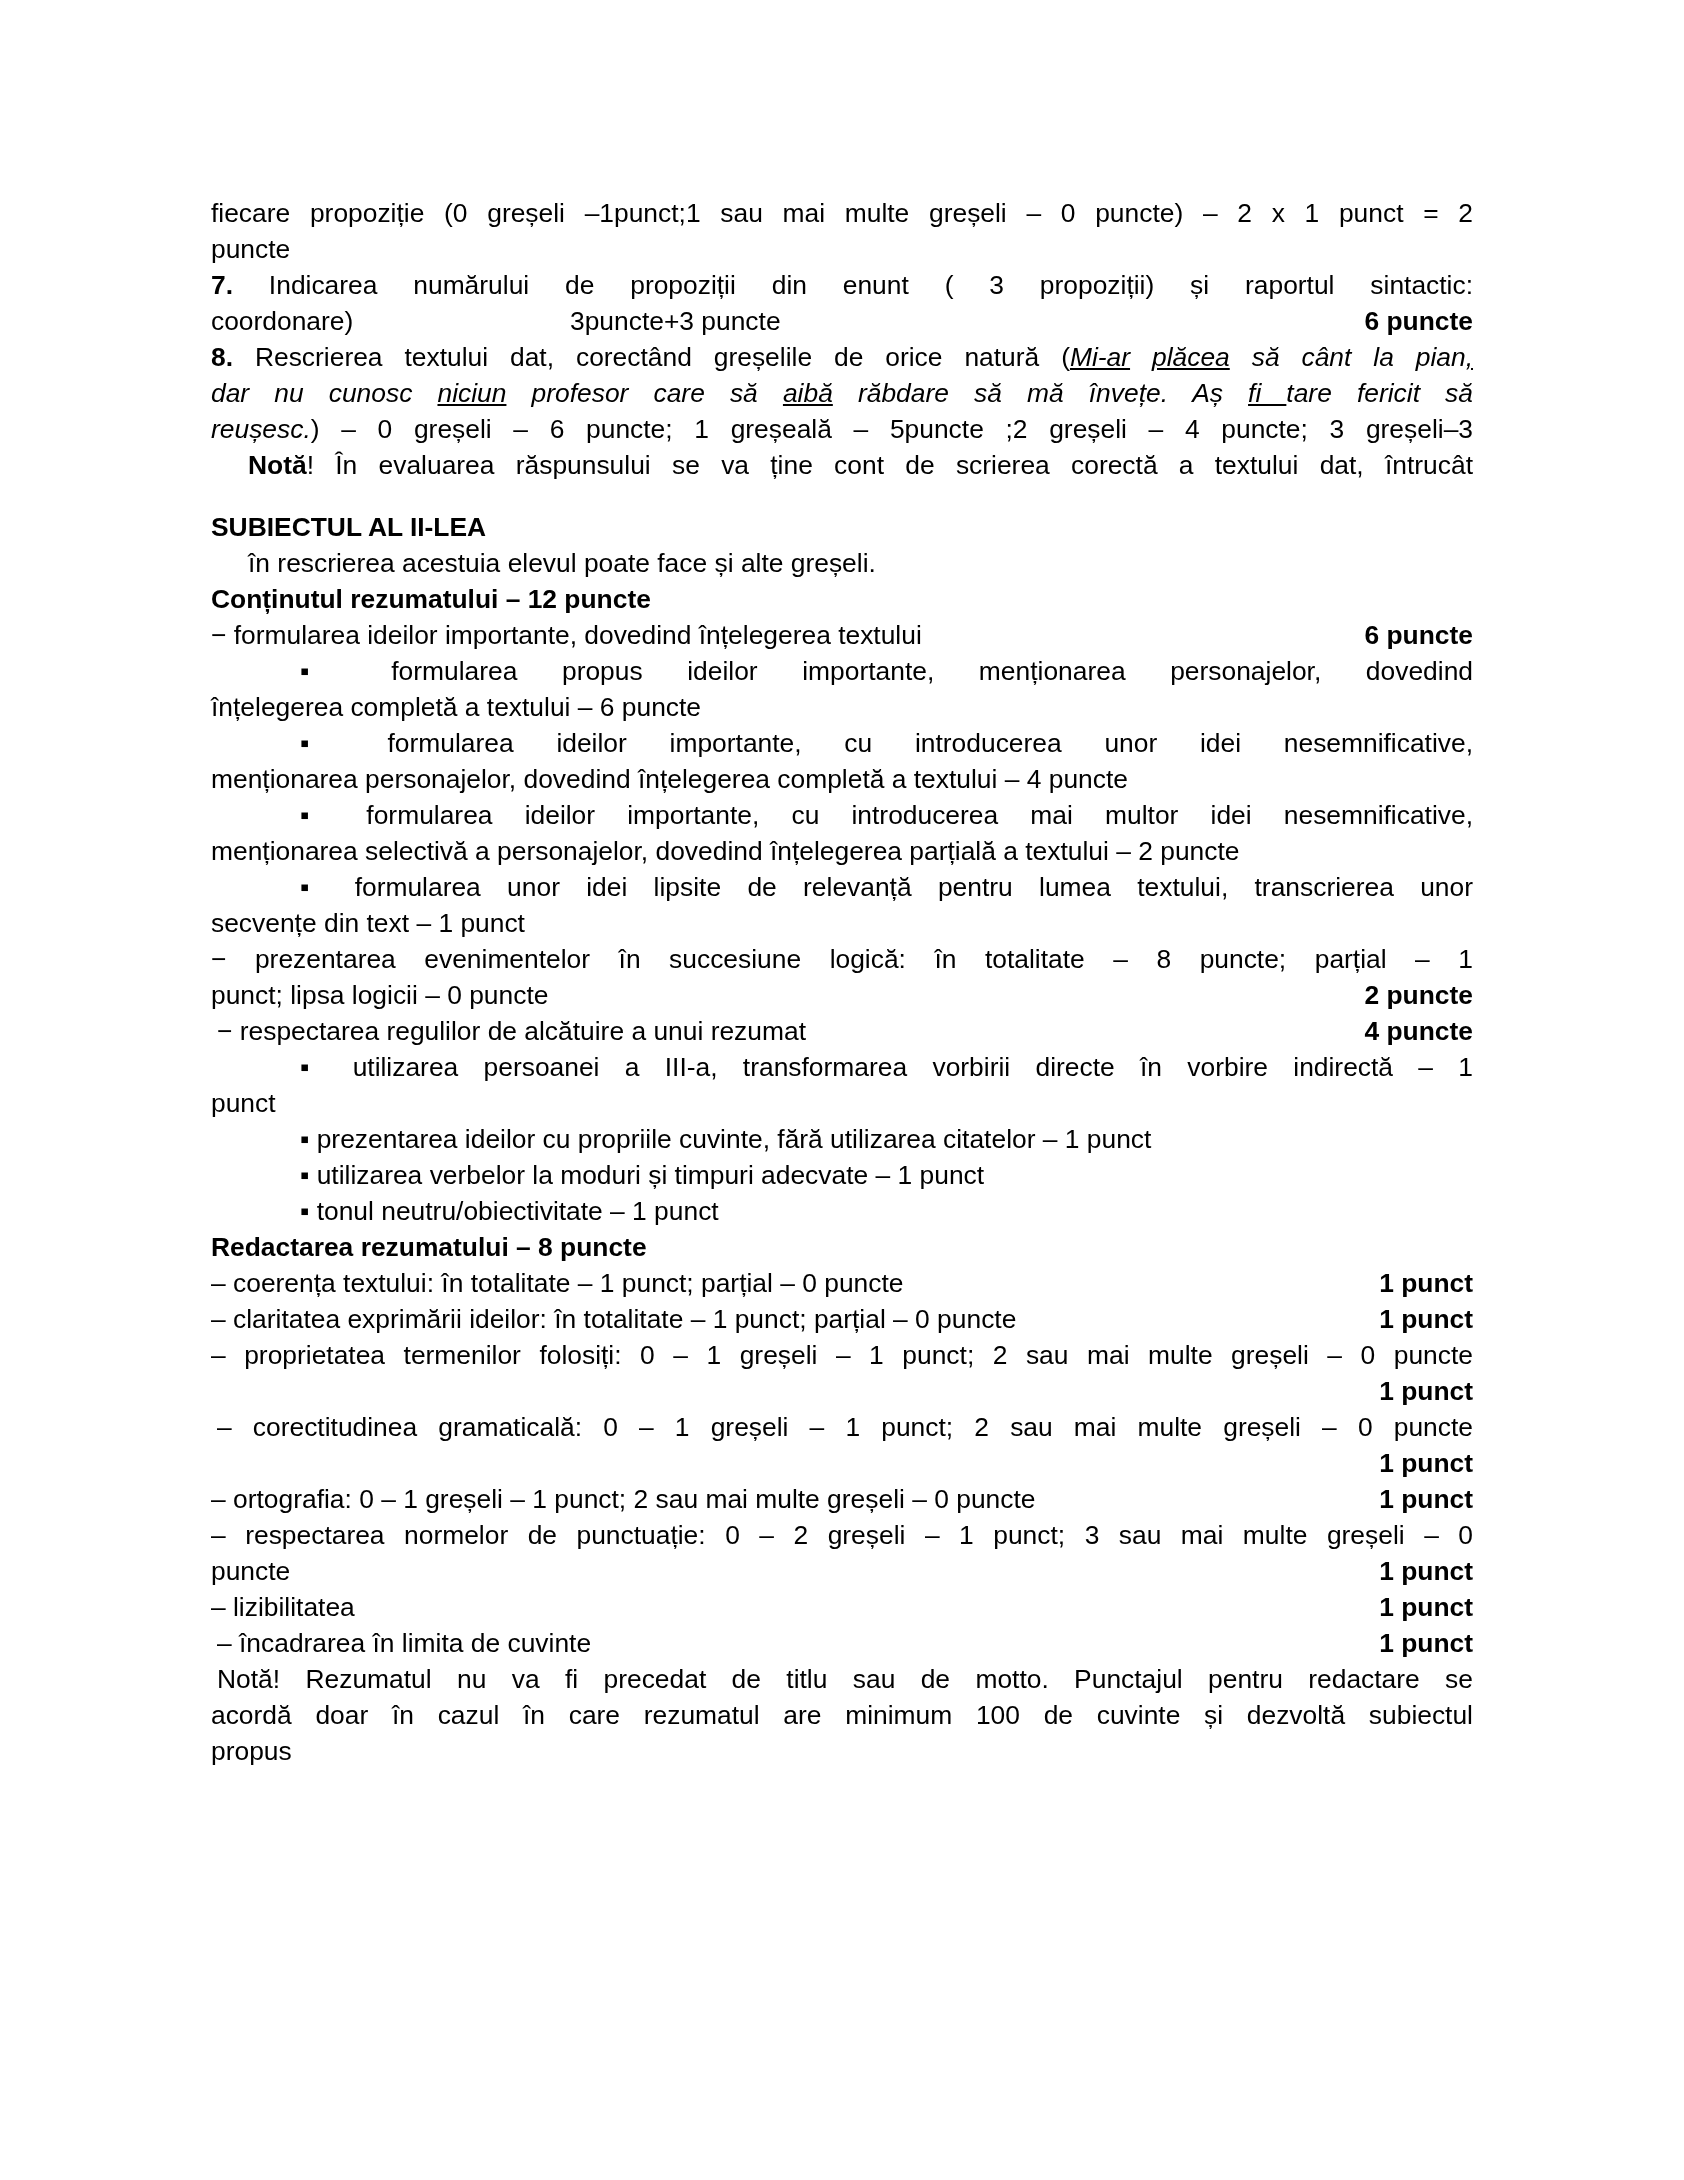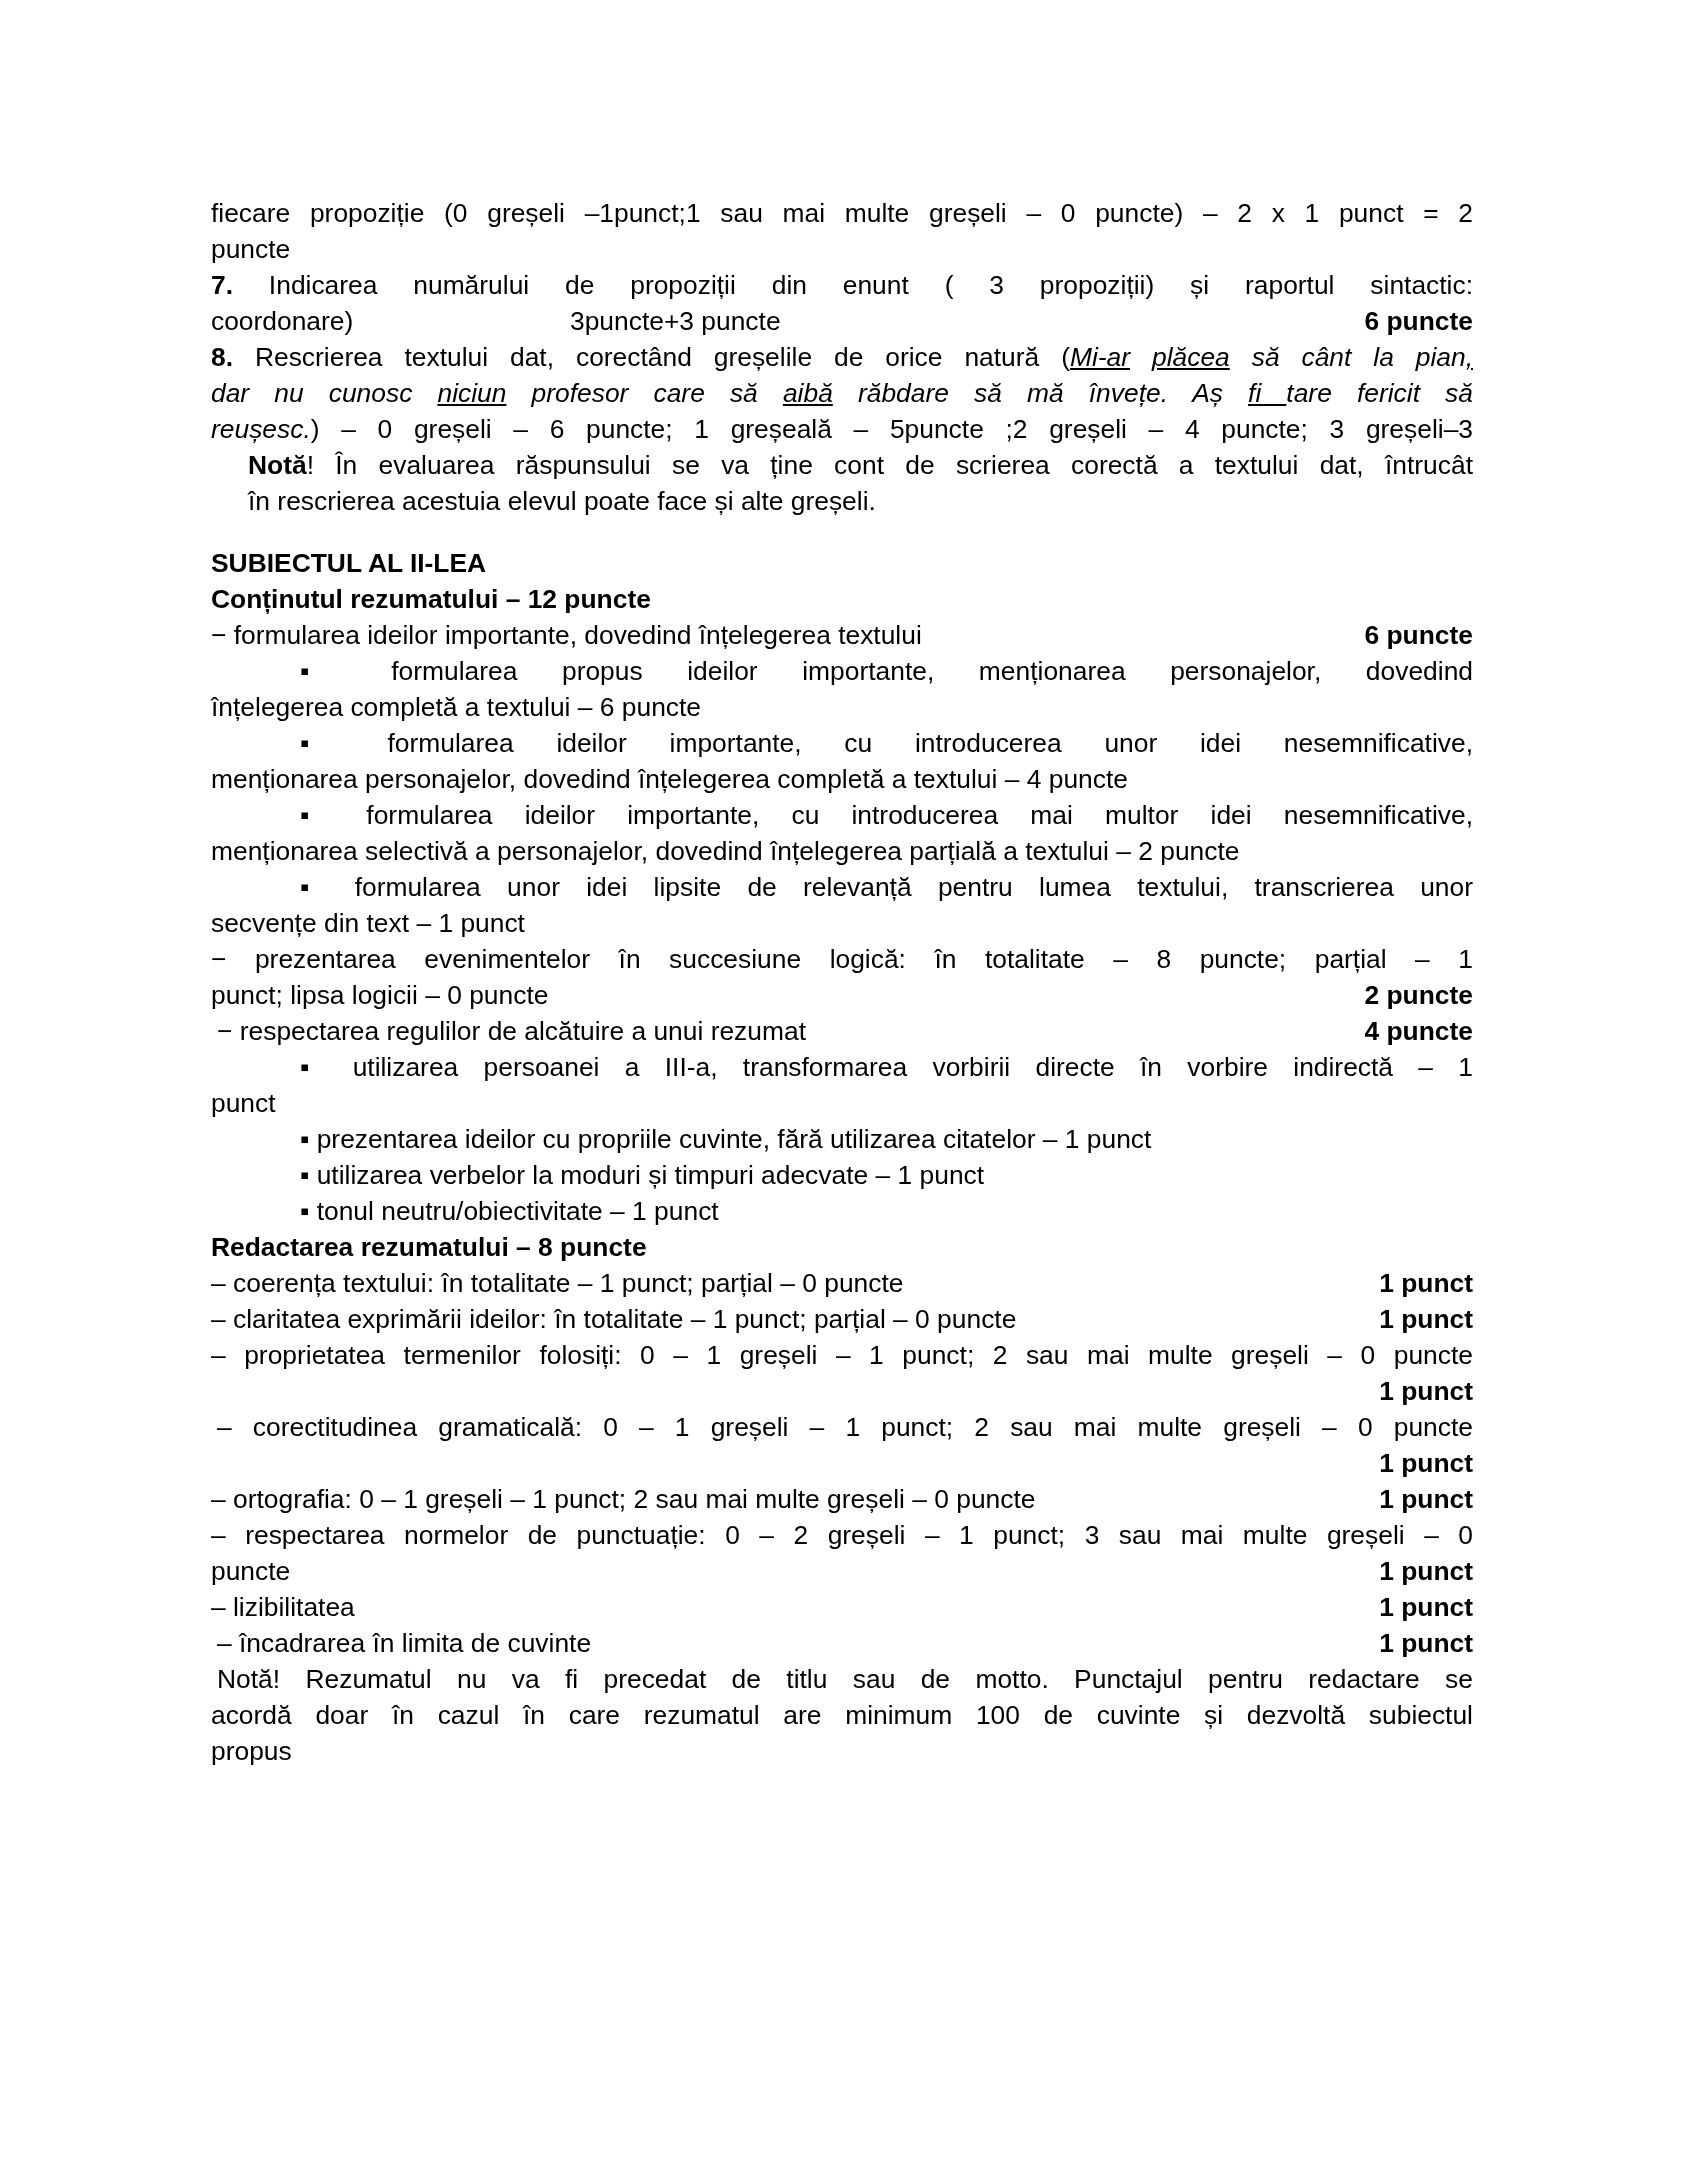--- a/index.html
+++ b/index.html
@@ -26,22 +26,22 @@
 <div class="page">
   <div class="content">
     <div class="ln jl"><span>fiecare propoziție (0 greșeli –1punct;1 sau mai multe greșeli – 0 puncte) – 2 x 1 punct = 2</span></div>
     <div class="ln"><span>puncte</span></div>
     <div class="ln jl"><span class="b">7.</span><span> Indicarea numărului de propoziții din enunt ( 3 propoziții) și raportul sintactic:</span></div>
     <div class="ln"><span>coordonare)</span><span class="abs" style="left: 339px; margin-left: 20px;">3puncte+3 puncte</span><span class="score">6 puncte</span></div>
     <div class="ln jl"><span class="b">8.</span><span> Rescrierea textului dat, corectând greșelile de orice natură (</span><span class="i u">Mi-ar</span><span class="i"> </span><span class="i u">plăcea</span><span class="i"> să cânt la pian</span><span class="i u">,</span></div>
     <div class="ln jl"><span class="i">dar nu cunosc </span><span class="i u">niciun</span><span class="i"> profesor care să </span><span class="i u">aibă</span><span class="i"> răbdare să mă învețe. Aș </span><span class="i u">fi </span><span class="i">tare fericit să</span></div>
     <div class="ln jl"><span class="i">reușesc.</span><span>) – 0 greșeli – 6 puncte; 1 greșeală – 5puncte ;2 greșeli – 4 puncte; 3 greșeli–3</span></div>
     <div class="ln jl ml44"><span class="b">Notă</span><span>! În evaluarea răspunsului se va ține cont de scrierea corectă a textului dat, întrucât</span></div>
+    <div class="ln mt32"><span class="b">SUBIECTUL AL II-LEA</span></div>
     <div class="ln ml44"><span>în rescrierea acestuia elevul poate face și alte greșeli.</span></div>
-    <div class="ln mt32"><span class="b">SUBIECTUL AL II-LEA</span></div>
     <div class="ln"><span class="b">Conținutul rezumatului – 12 puncte</span></div>
     <div class="ln"><span>− formularea ideilor importante, dovedind înțelegerea textului</span><span class="score">6 puncte</span></div>
     <div class="ln jl ind"><span>▪ formularea propus ideilor importante, menționarea personajelor, dovedind</span></div>
     <div class="ln"><span>înțelegerea completă a textului – 6 puncte</span></div>
     <div class="ln jl ind"><span>▪ formularea ideilor importante, cu introducerea unor idei nesemnificative,</span></div>
     <div class="ln"><span>menționarea personajelor, dovedind înțelegerea completă a textului – 4 puncte</span></div>
     <div class="ln jl ind"><span>▪ formularea ideilor importante, cu introducerea mai multor idei nesemnificative,</span></div>
     <div class="ln"><span>menționarea selectivă a personajelor, dovedind înțelegerea parțială a textului – 2 puncte</span></div>
     <div class="ln jl ind"><span>▪ formularea unor idei lipsite de relevanță pentru lumea textului, transcrierea unor</span></div>
     <div class="ln"><span>secvențe din text – 1 punct</span></div>

